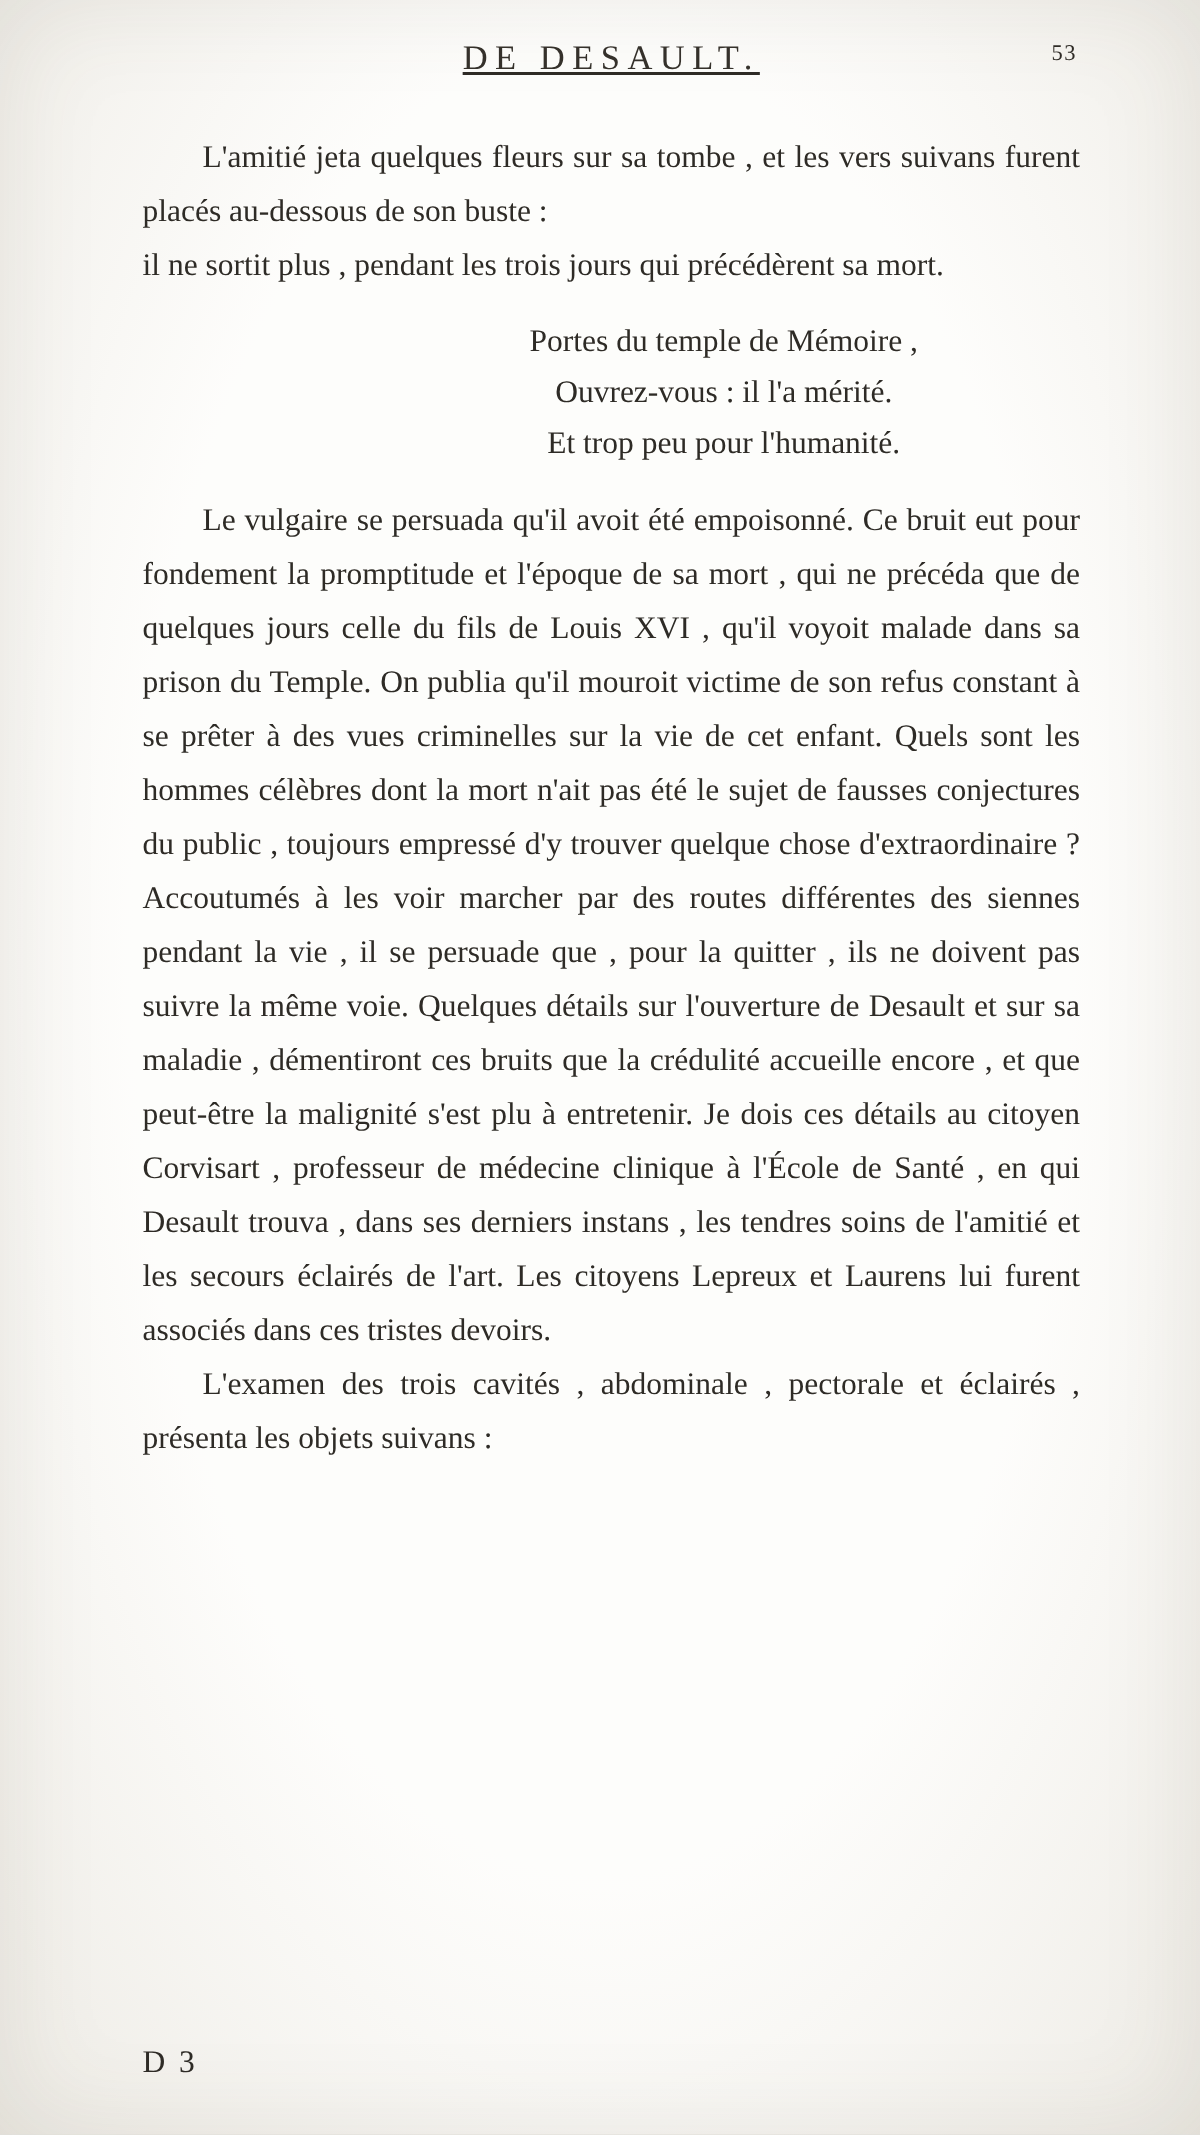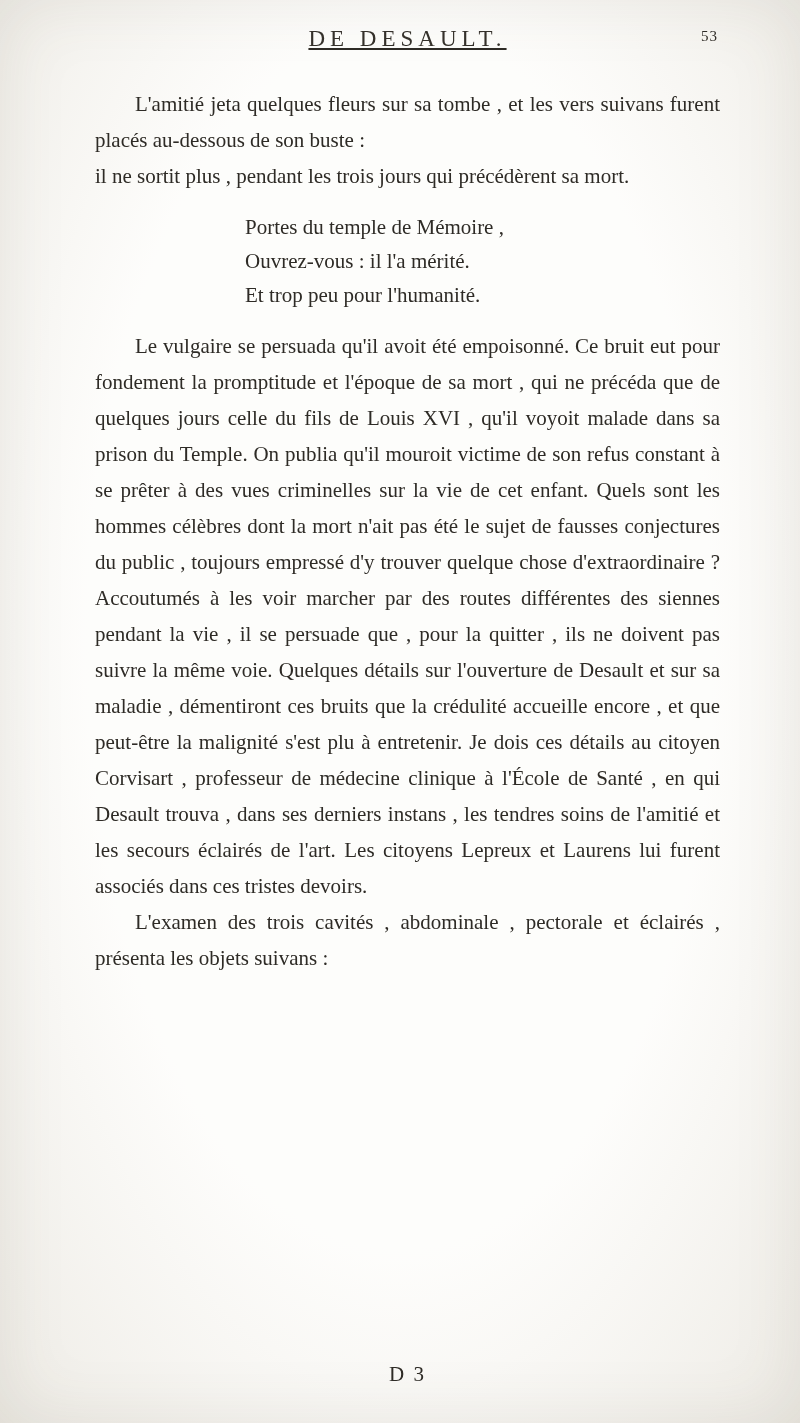--- a/index.html
+++ b/index.html
@@ -51,31 +51,30 @@
   .para {
     margin: 0;
     text-indent: 40px;
   }
   .para.no-indent {
     text-indent: 0;
   }
   .poem {
     margin: 16px 0 16px 150px;
     line-height: 34px;
-    text-align: left;
+    text-align: center;
   }
   .poem-line {
     white-space: nowrap;
   }
   .signature {
     position: absolute;
     left: 95px;
     width: 625px;
     bottom: 36px;
-    text-align: center;
     font-size: 21px;
     letter-spacing: 2px;
   }
 </style>
 </head>
 <body>
 
 <div class="page">
 
   <header class="page-header">

